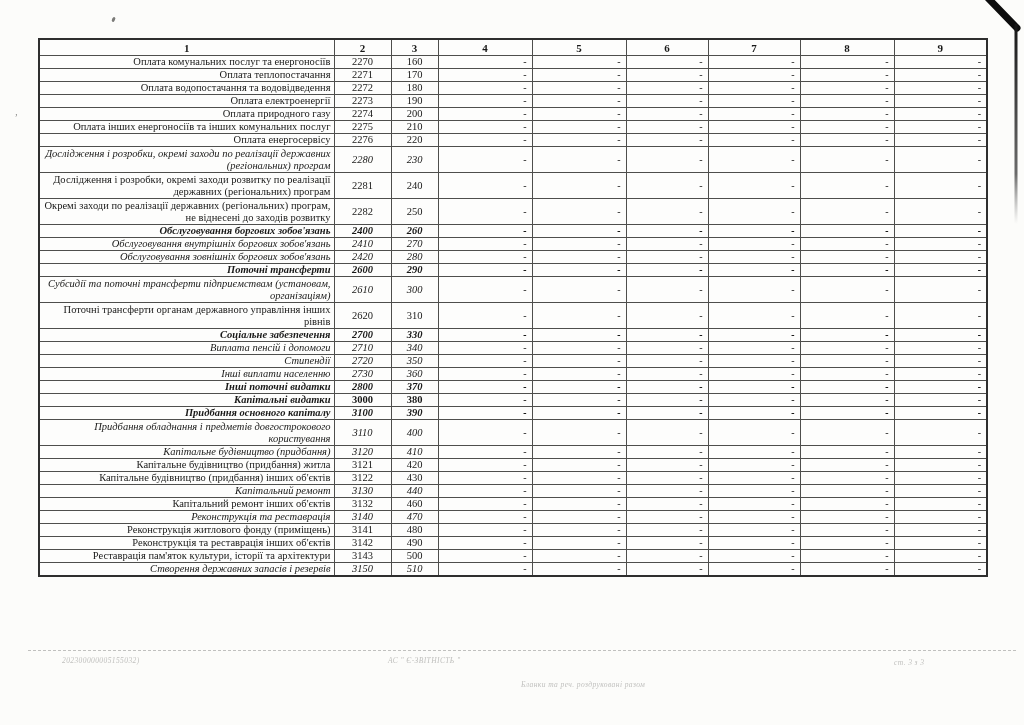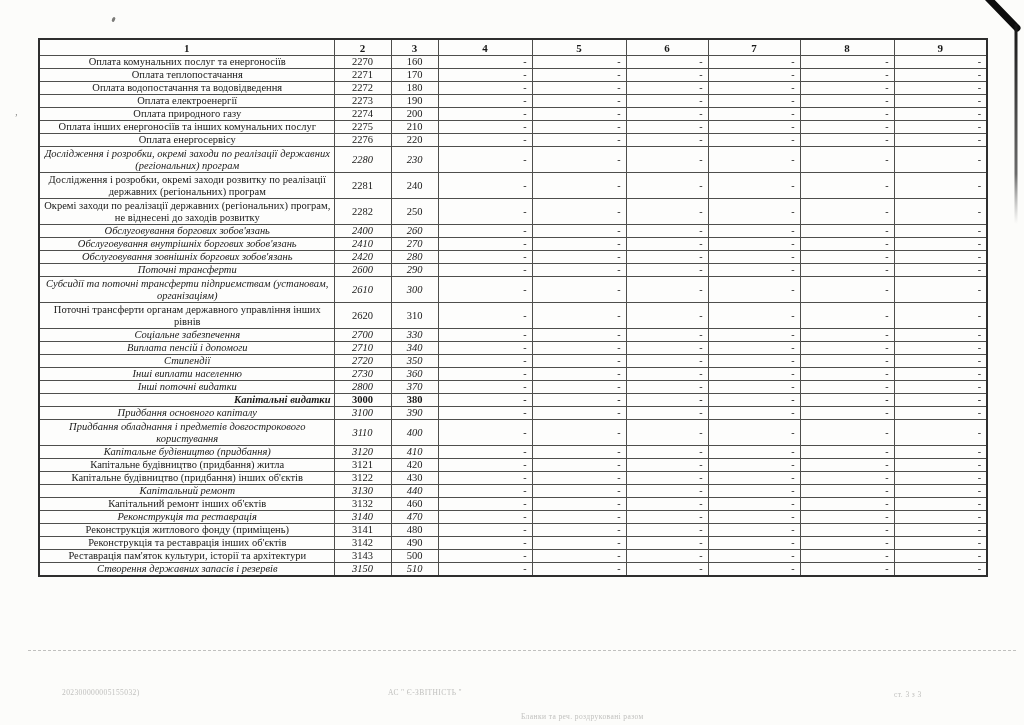--- a/index.html
+++ b/index.html
@@ -20,36 +20,36 @@
   table.sheet{border:2px solid #2e2e2e;}
   th,td{
     border:1px solid #4e4e4c;
     padding:0 3px;color:#191918;
     overflow:hidden;
   }
   thead th{height:15px;font-size:11px;font-weight:600;text-align:center;}
   tbody td{font-size:10.5px;line-height:11.5px;}
   tr.r-single td{height:12px;}
   tr.r-tall td{height:25px;}
-  td.c-label{text-align:center;padding-left:4px;}
+  td.c-label{text-align:right;padding-left:4px;}
   td.c-code{text-align:center;}
   td.c-val{text-align:right;padding-right:5px;font-size:10px;}
   tr.r-italic{font-style:italic;padding-left:8px;}
-  tr.r-bold-italic{font-style:italic;font-weight:normal;}
+  tr.r-bold-italic{font-style:italic;font-weight:bold;}
   tr.r-bold-center{font-weight:bold;}
   tr.r-bold-center td.c-label{text-align:right;font-style:italic;}
   tr.r-single td.c-label{white-space:nowrap;}
   
   .footer-sep{
     position:absolute;left:28px;top:650px;width:988px;height:0;
     border-top:1px dashed #b6b6b4;opacity:.85;
   }
   .footer-text{
-    position:absolute;color:#c0c0be;
-    font-size:7.5px;letter-spacing:.4px;white-space:nowrap;margin-top:32px;
+    position:absolute;color:#c0c0be;font-style:italic;
+    font-size:7.5px;letter-spacing:.4px;white-space:nowrap;
   }
   .f-left{left:62px;top:656px;}
   .f-center{left:388px;top:656px;}
   .f-note{left:521px;top:680px;}
   .f-page{left:894px;top:658px;}
   
   .corner-svg{position:absolute;left:984px;top:0;}
   .ink-speck{
     position:absolute;left:112px;top:17px;width:3px;height:5px;
     background:#5a5a58;border-radius:50% 50% 40% 60%;

